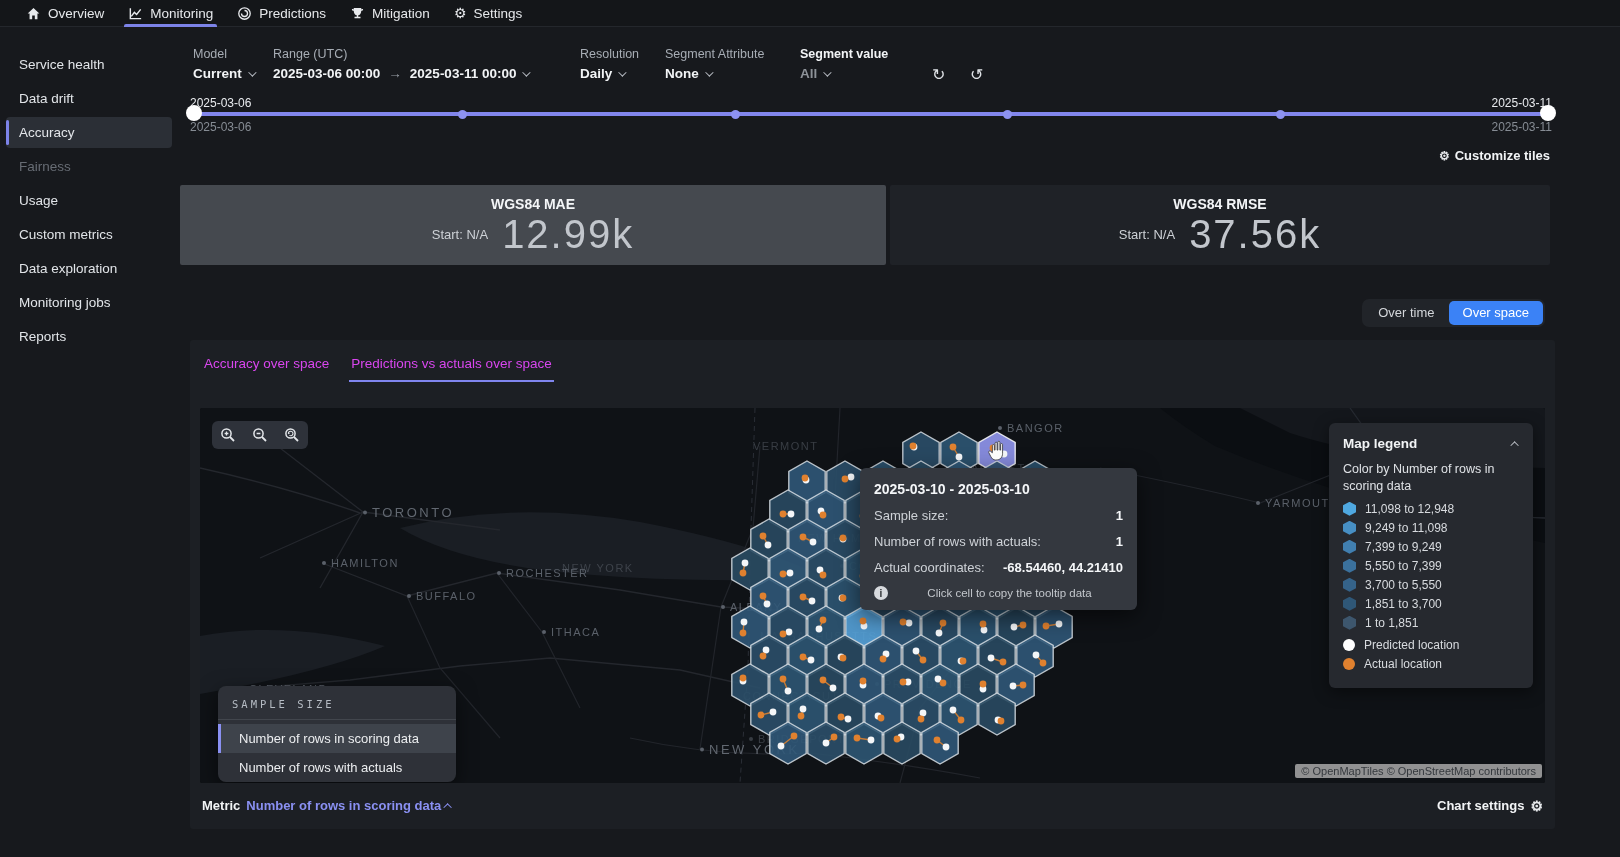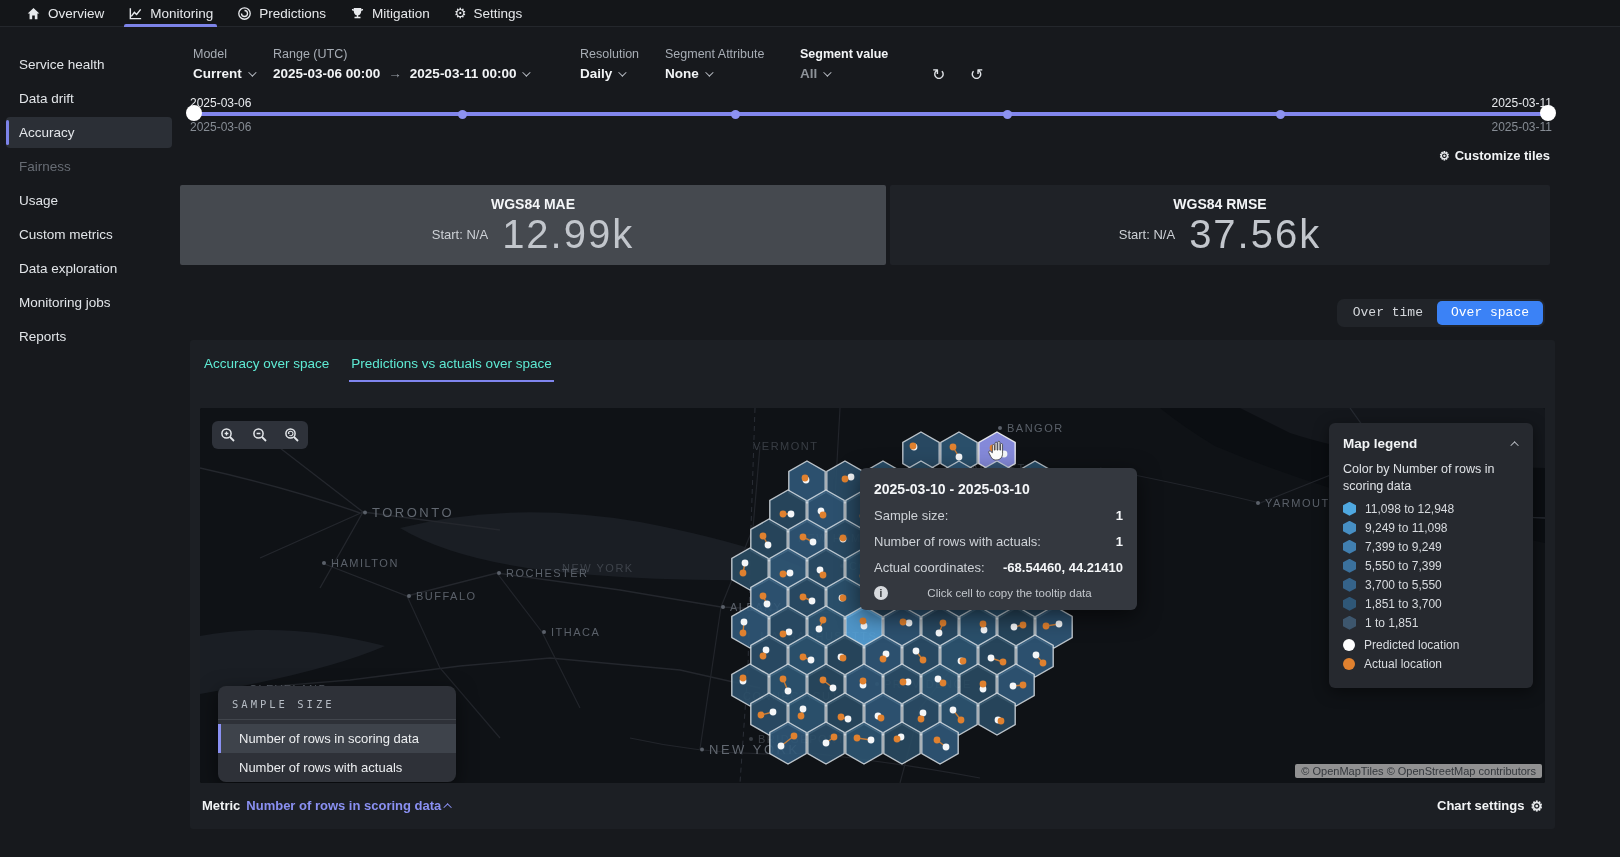--- a/index.html
+++ b/index.html
@@ -54,28 +54,28 @@
   .tiles { position:absolute; top:158px; left:0; width:1370px; height:80px; display:flex; gap:4px; }
   .tile { height:80px; display:flex; flex-direction:column; align-items:center; justify-content:center; cursor:pointer; border-radius:2px; }
   .tile.sel { width:706px; background:#45494f; }
   .tile.unsel { flex:1; background:#1f2227; }
   .tile .t-title { font-size:14px; font-weight:bold; color:#f4f6f8; margin-bottom:2px; }
   .tile .t-row { display:flex; align-items:center; gap:14px; }
   .tile .t-start { font-size:13px; color:#cdd1d6; }
   .tile .t-big { font-size:40px; font-weight:200; color:#c2c6cc; letter-spacing:2px; line-height:1; }
 
   
-  .toggle { position:absolute; top:272px; right:75px; height:28px; background:#212429; border-radius:7px; display:flex; padding:2px;font-family:Liberation Mono, monospace; }
+  .toggle { position:absolute; top:272px; right:75px; height:28px; background:#212429; border-radius:7px; display:flex; padding:2px; }
   .tg-btn { font-size:13px; color:#d4d7db; padding:4px 14px; border-radius:5px; cursor:pointer; }
   .tg-btn.active { background:#3b82f6; color:#ffffff; }
 
   
   .panel { position:absolute; left:10px; top:313px; width:1365px; height:489px; background:#1c1f24; border-radius:3px; }
   .tabs { position:absolute; left:12px; top:10px; display:flex; gap:18px; }
-  .tab { font-size:13.5px; color:#5eead4; padding:6px 2px 9px; cursor:pointer; border-bottom:2.5px solid transparent; }
+  .tab { font-size:13.5px; color:#d946ef; padding:6px 2px 9px; cursor:pointer; border-bottom:2.5px solid transparent; }
   .tab.active { border-bottom-color:#7f85ee; }
   .panel-footer { position:absolute; left:12px; right:12px; top:458px; display:flex; justify-content:space-between; font-size:13px; }
   .metric-line { display:flex; gap:6px; }
   .metric-lab { font-weight:bold; color:#f2f4f6; }
   .metric-link { font-weight:bold; color:#8a90f2; cursor:pointer; display:flex; align-items:center; gap:5px; }
   .chart-settings { font-weight:bold; color:#f2f4f6; cursor:pointer; display:flex; align-items:center; gap:6px; }
   .chart-settings .glyph { font-size:14px; }
 
   
   .map { position:absolute; left:10px; top:68px; width:1345px; height:375px; background:#0f1216; overflow:hidden; border-radius:2px; }

